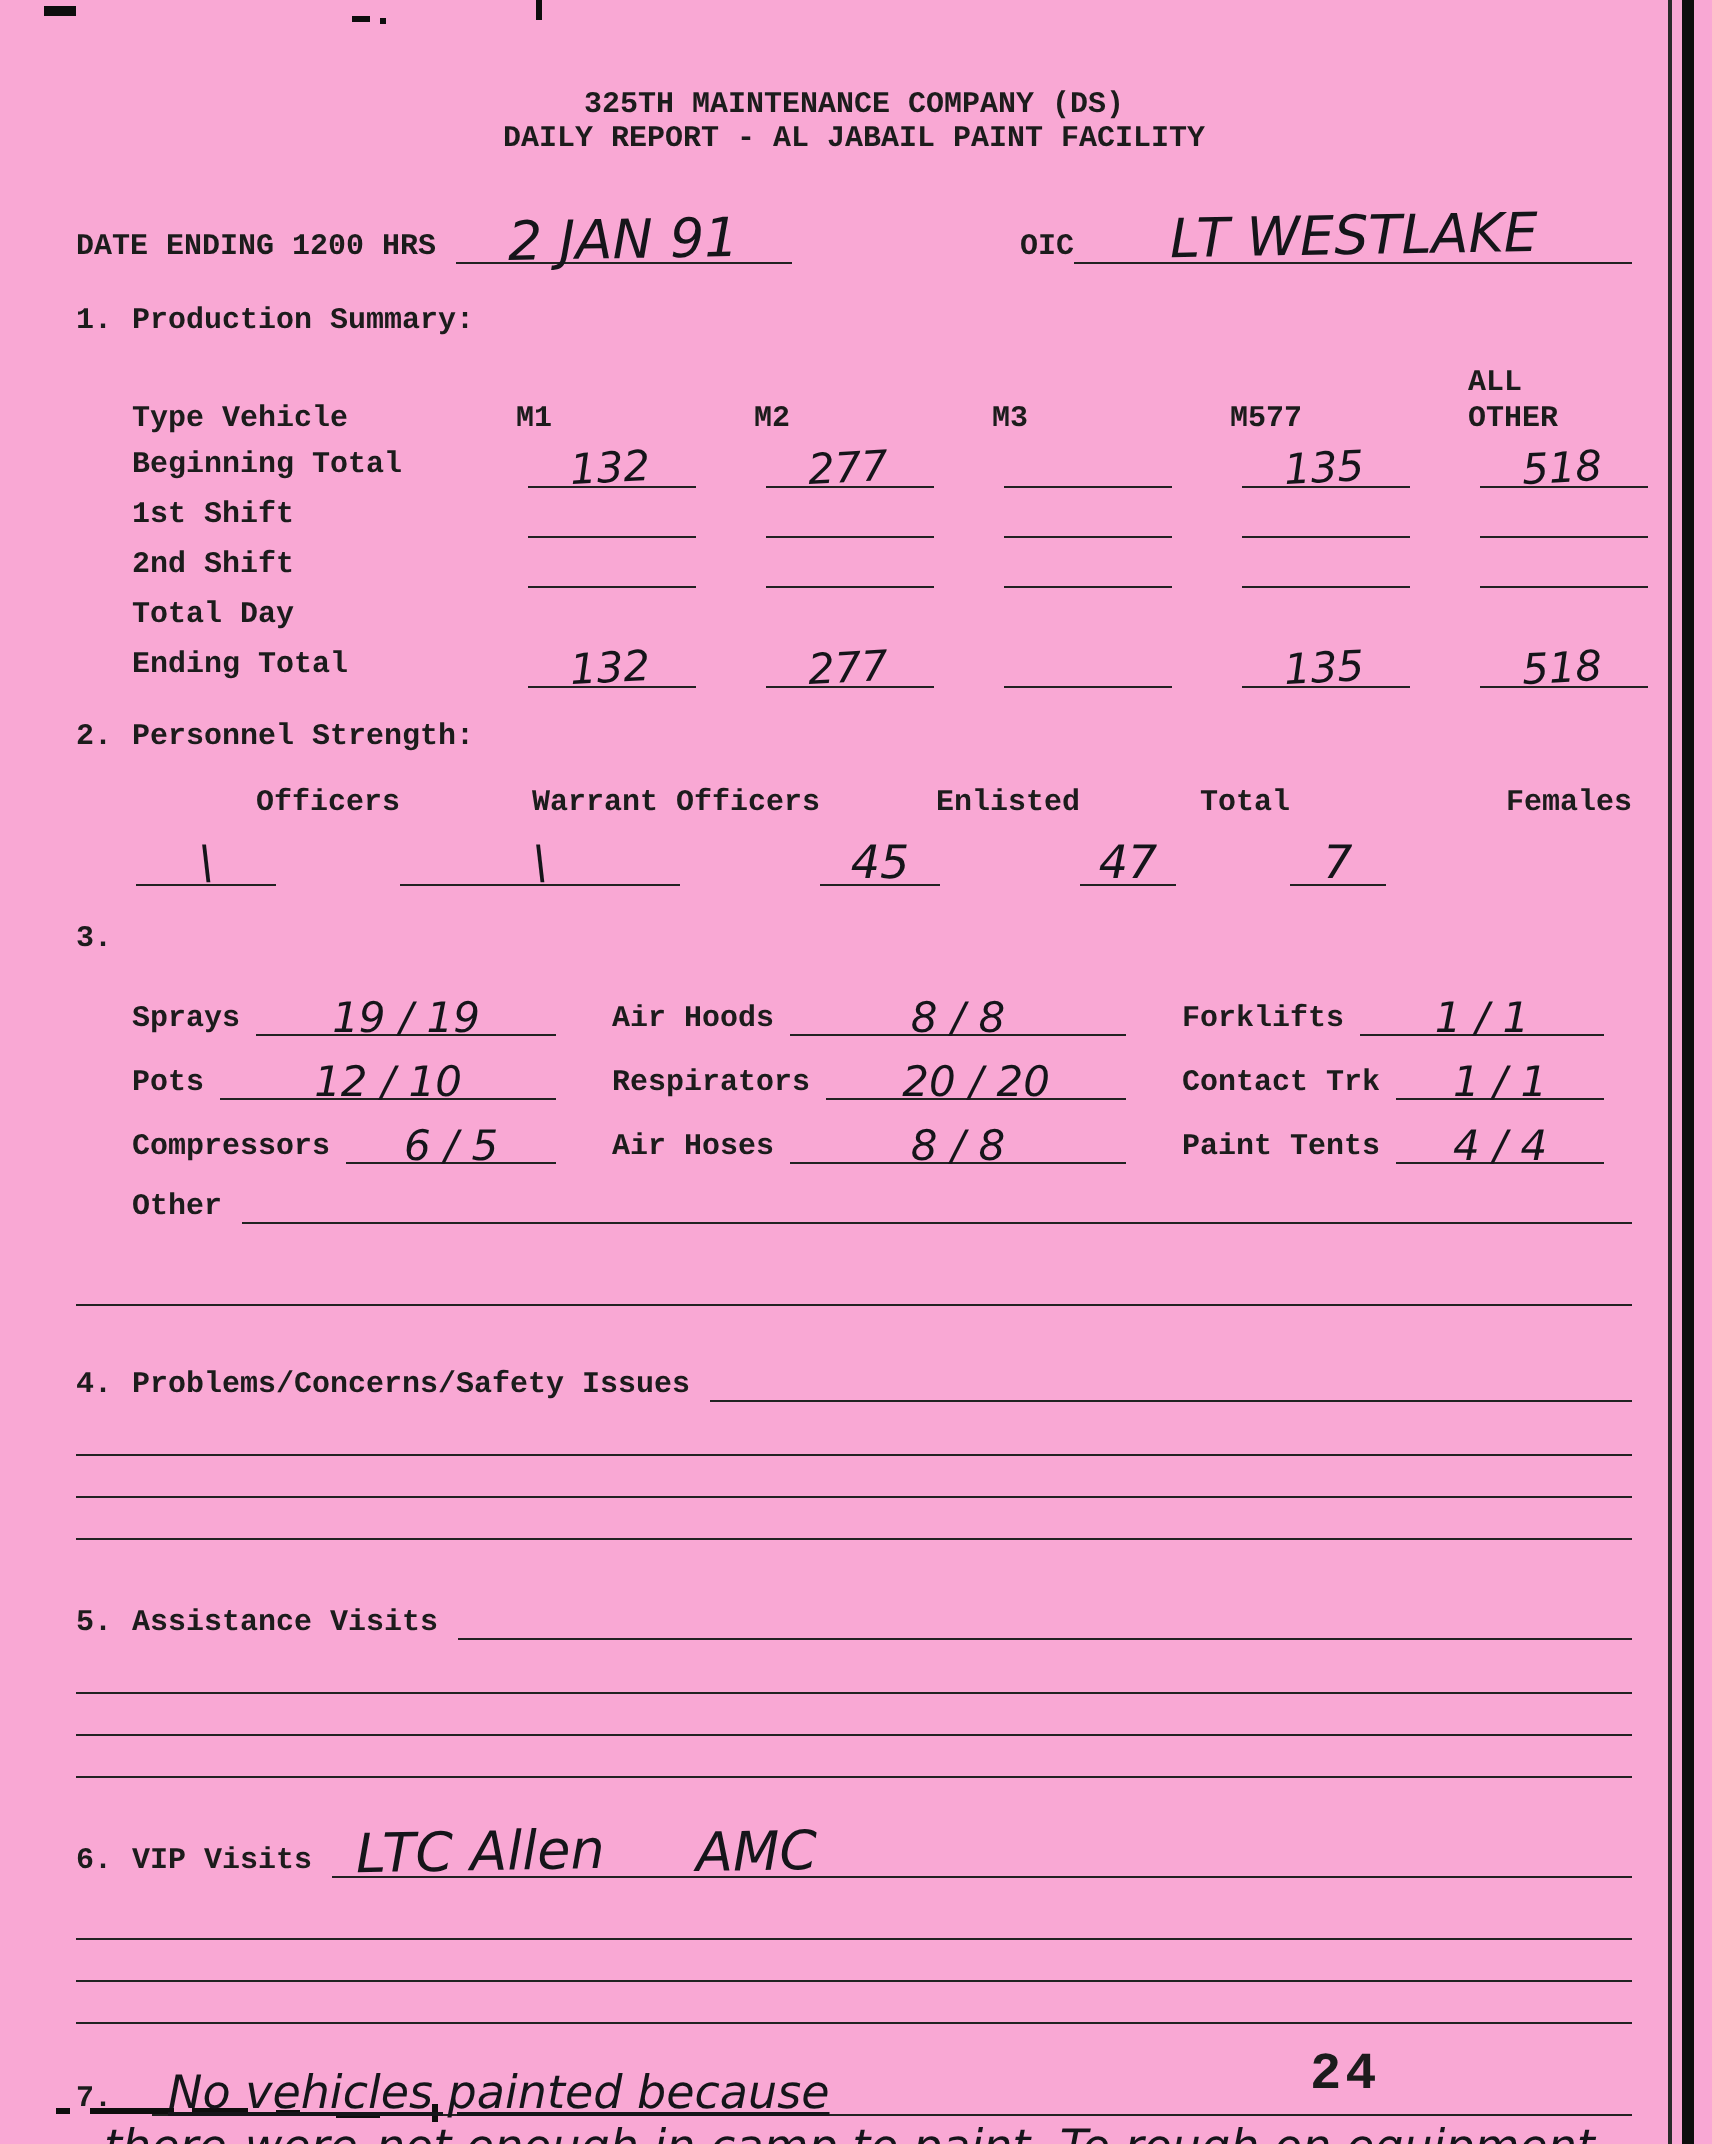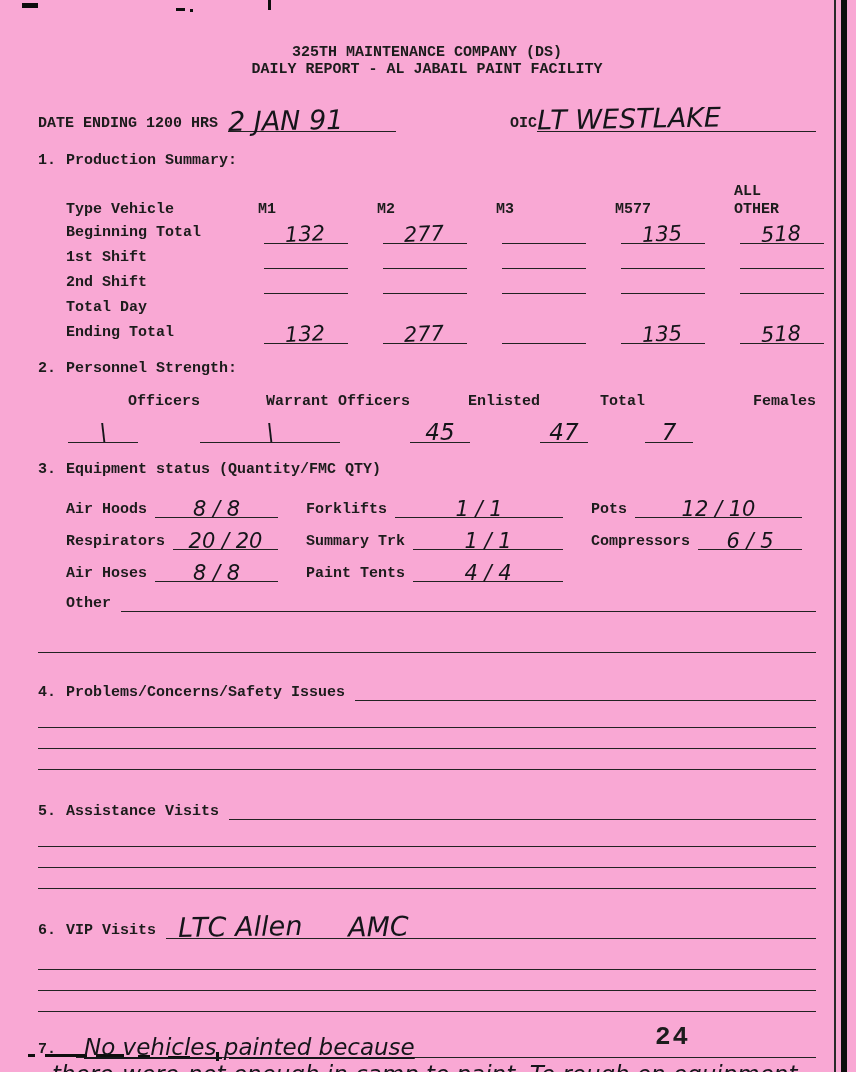--- a/index.html
+++ b/index.html
@@ -15,21 +15,21 @@
   .hw {
     font-family:"DejaVu Sans", sans-serif; font-style:italic; font-weight:400;
     color:#15151a; white-space:nowrap; line-height:1;
   }
   .hw-xl { font-size:27px; transform:rotate(-1deg); }
   .hw-lg { font-size:23px; }
   .hw-md { font-size:21px; }
   .strike { text-decoration:line-through; text-decoration-thickness:2.5px; }
 
   
-  .fill { border-bottom:1.8px solid #222; display:inline-flex; align-items:flex-end; }
+  .fill { border-bottom:1.8px solid #222; display:inline-flex; align-items:flex-end; justify-content:center; }
 
   
   .doc-header { text-align:center; line-height:17px; }
 
   
   .date-row { display:flex; align-items:flex-end; margin-top:22px; height:32px; }
   .date-fill { width:168px; margin-left:10px; height:30px; }
   .date-fill .hw { margin-bottom:-3px; }
   .oic-label { margin-left:114px; }
   .oic-fill { flex:1; height:32px; }
@@ -307,24 +307,29 @@
         </div>
       <div>
           <span class="pers-fill pf-w48">
             <span class="hw hw-lg">7</span>
           </span>
         </div>
     </div>
 
     <div class="sec" style="margin-top:18px;">
       <span class="typed sec-num">3.</span>
-      <span class="typed">Equipment status (Quantity/FMC QTY)</span>
     </div>
     <div class="eq-grid">
       <div class="eq-item">
+          <span class="typed">Sprays</span>
+          <span class="eq-fill">
+            <span class="hw hw-md">19 / 19</span>
+          </span>
+        </div>
+      <div class="eq-item">
           <span class="typed">Air Hoods</span>
           <span class="eq-fill">
             <span class="hw hw-md">8 / 8</span>
           </span>
         </div>
       <div class="eq-item">
           <span class="typed">Forklifts</span>
           <span class="eq-fill">
             <span class="hw hw-md">1 / 1</span>
           </span>
@@ -335,21 +340,21 @@
             <span class="hw hw-md">12 / 10</span>
           </span>
         </div>
       <div class="eq-item">
           <span class="typed">Respirators</span>
           <span class="eq-fill">
             <span class="hw hw-md">20 / 20</span>
           </span>
         </div>
       <div class="eq-item">
-          <span class="typed">Summary Trk</span>
+          <span class="typed">Contact Trk</span>
           <span class="eq-fill">
             <span class="hw hw-md">1 / 1</span>
           </span>
         </div>
       <div class="eq-item">
           <span class="typed">Compressors</span>
           <span class="eq-fill">
             <span class="hw hw-md">6 / 5</span>
           </span>
         </div>

